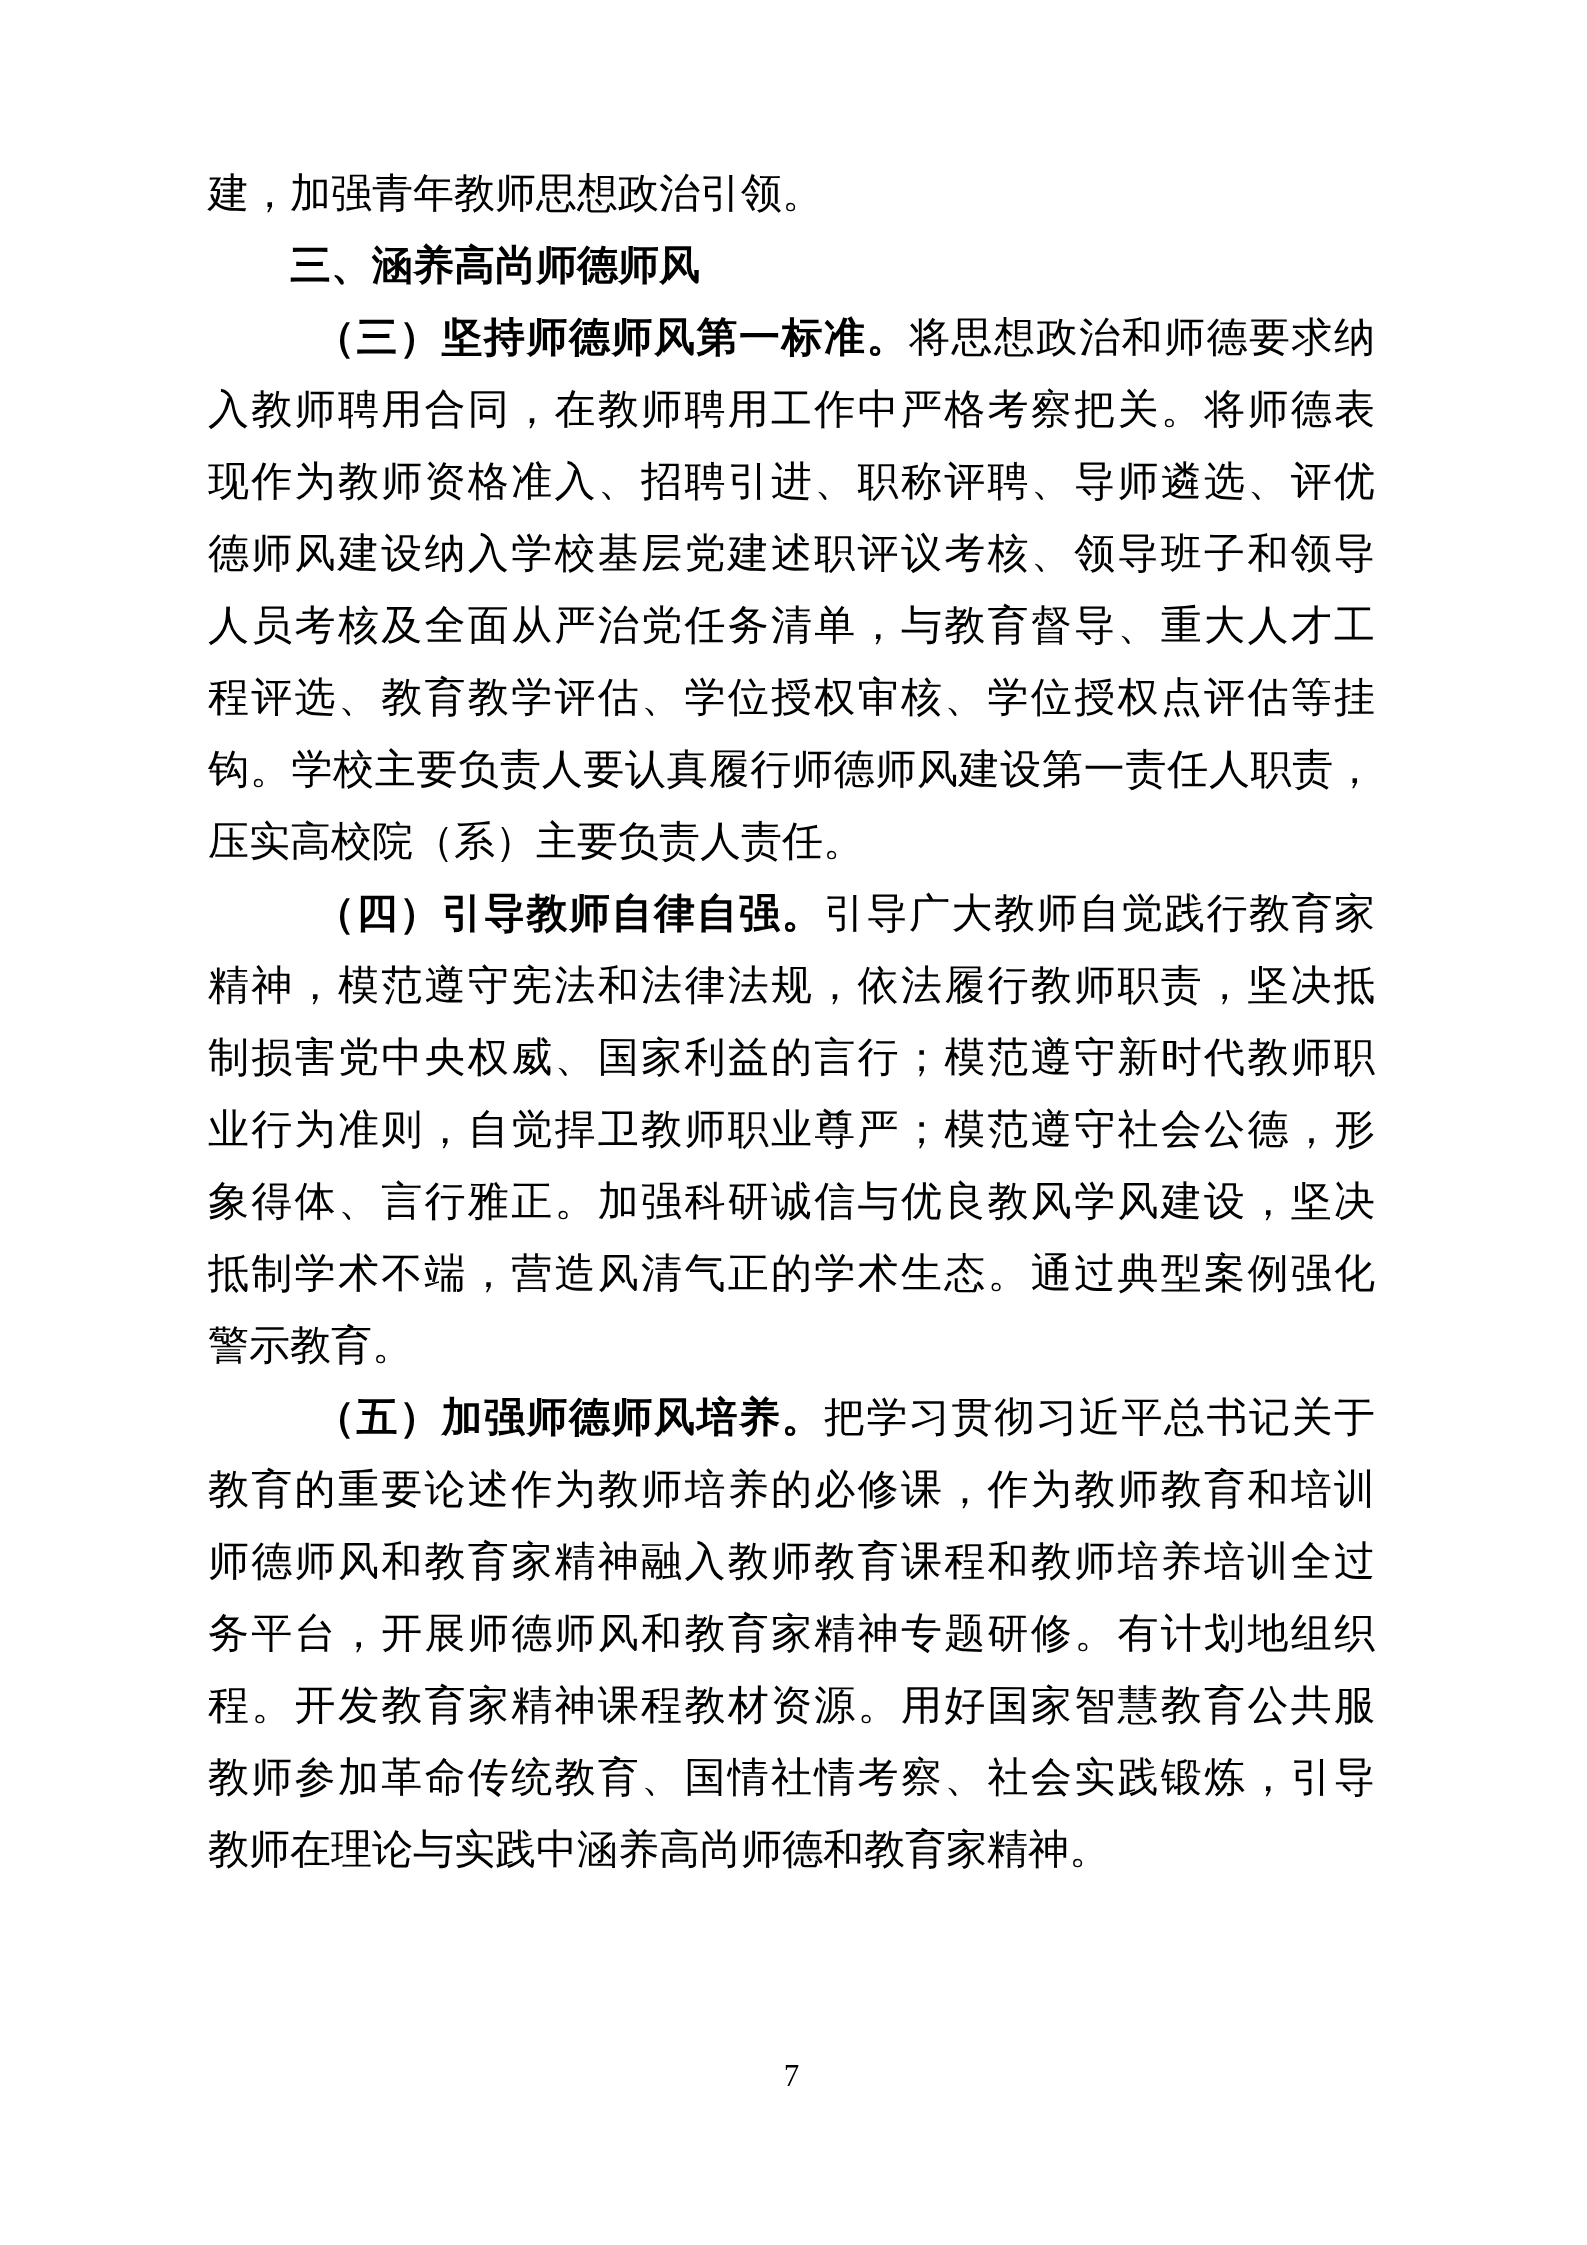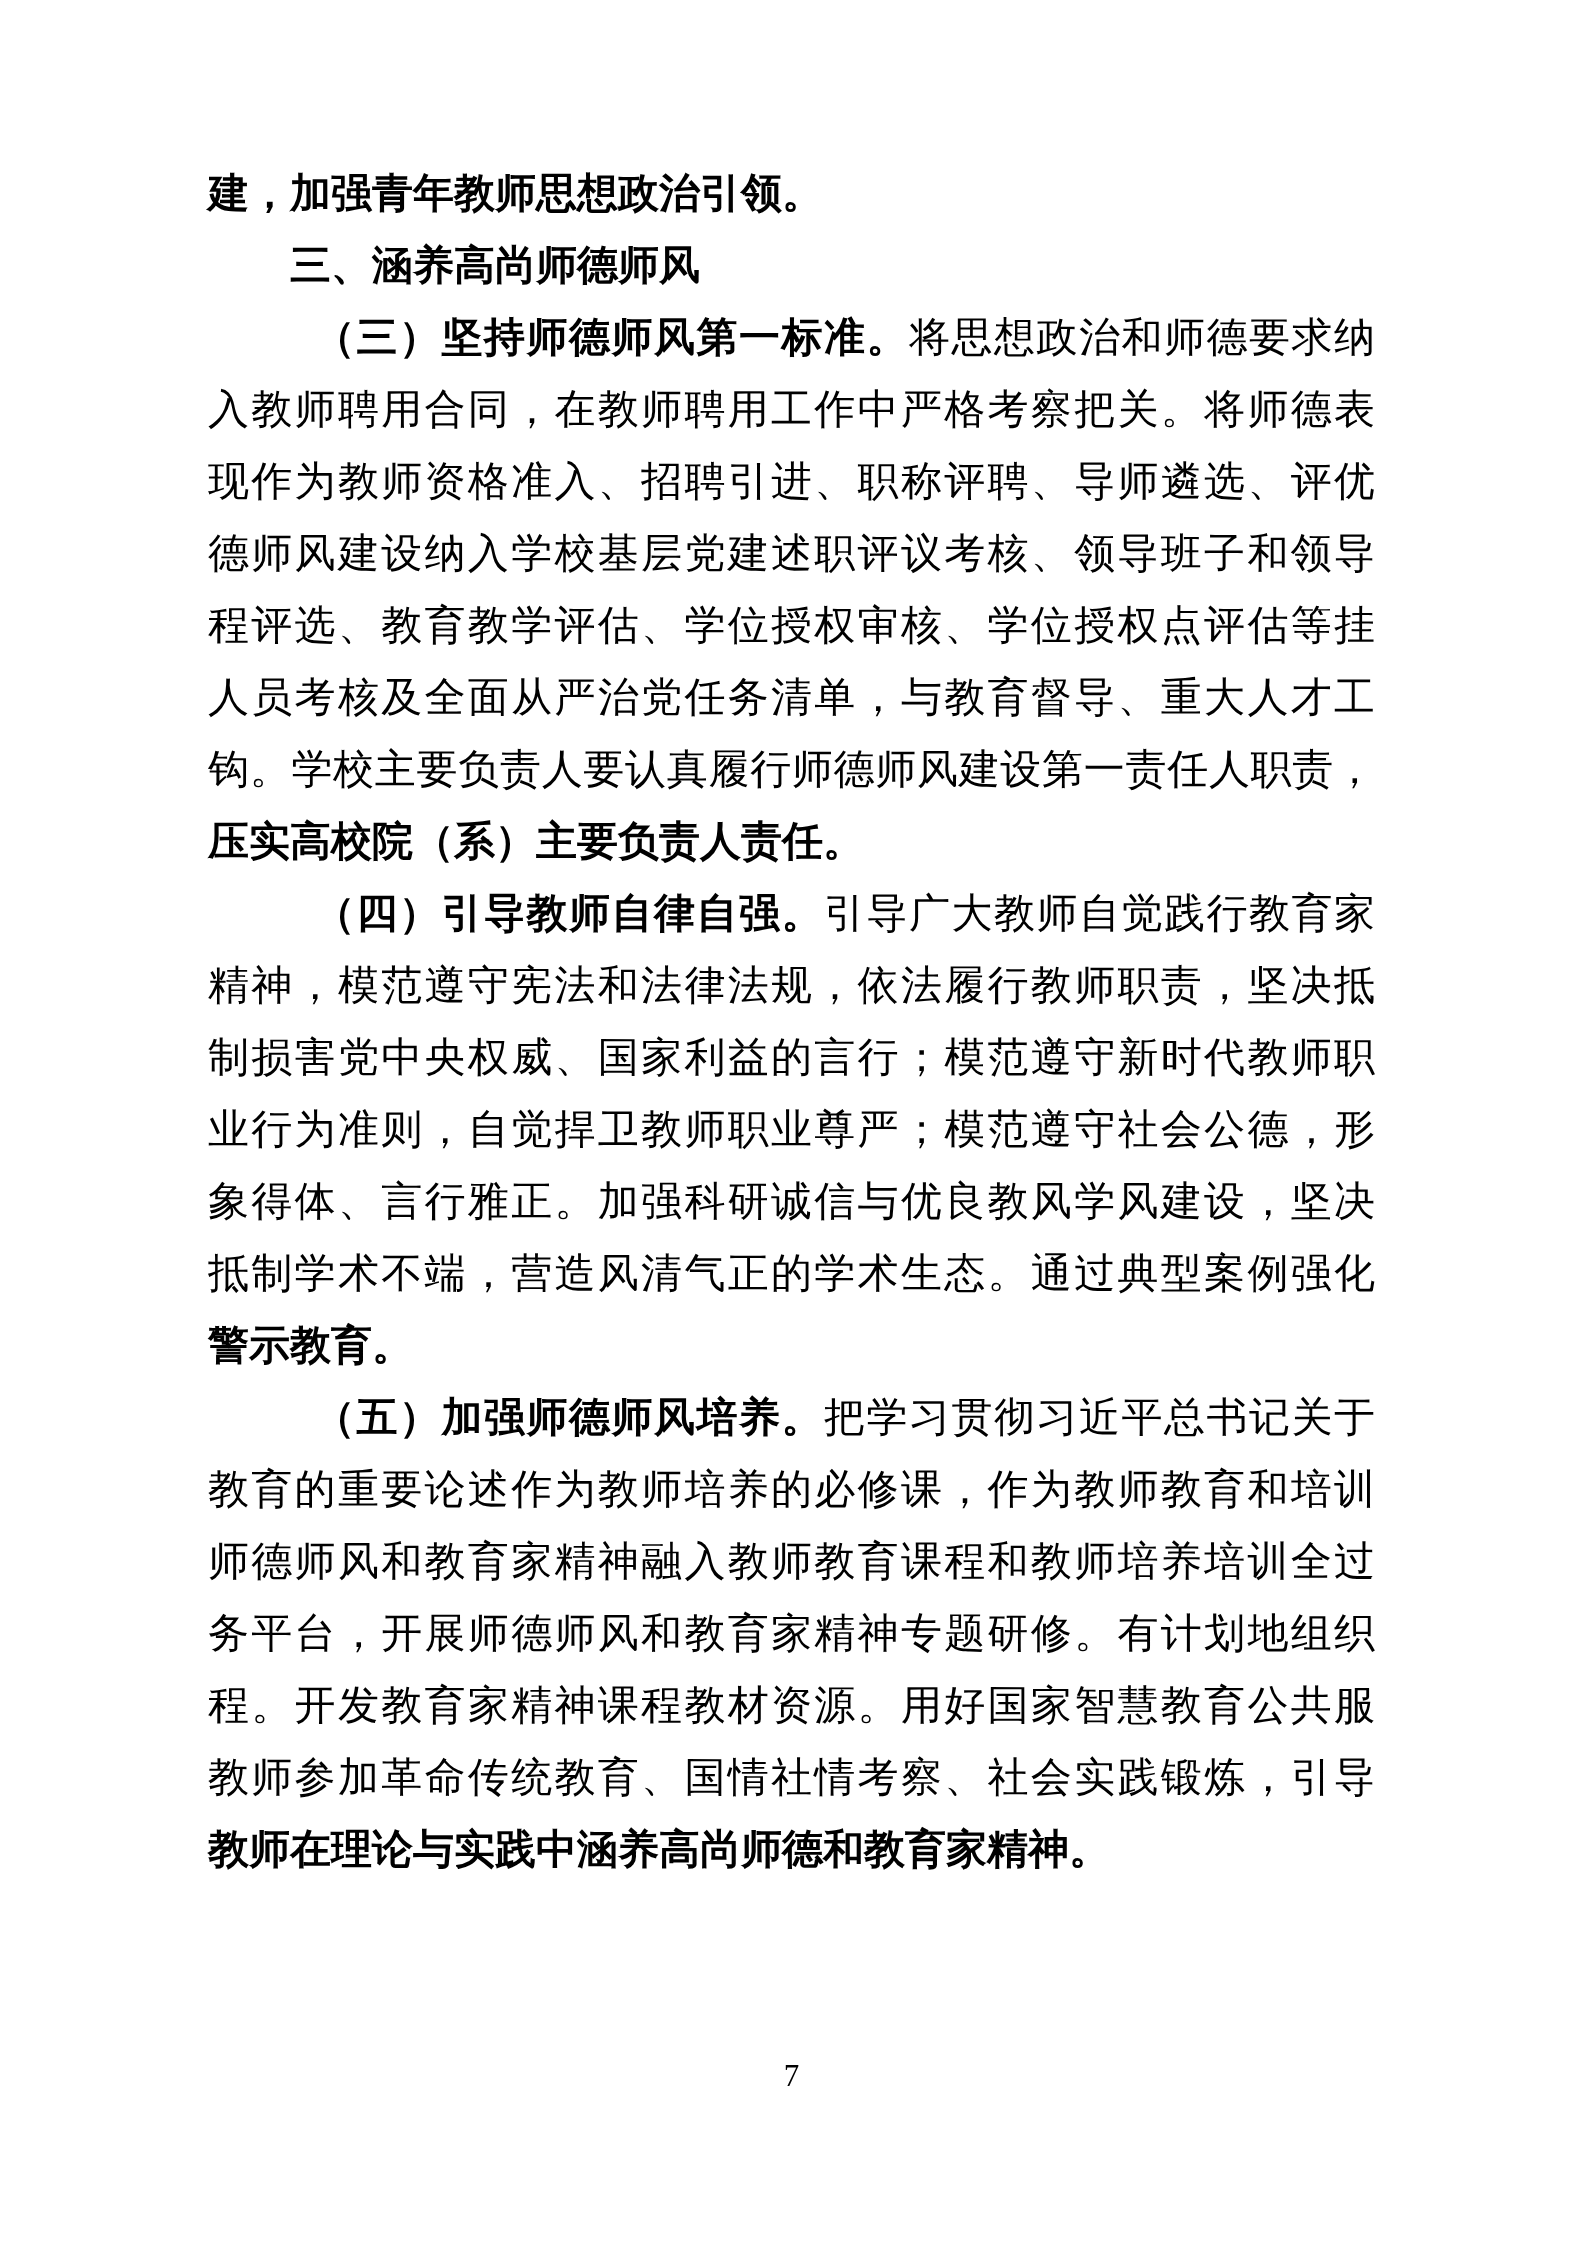--- a/index.html
+++ b/index.html
@@ -33,21 +33,20 @@
     font-size: 41px;
     letter-spacing: 0;
     text-align: justify;
     text-align-last: justify;
     white-space: normal;
     color: #000000;
   }
   .line.last {
     text-align: left;
     text-align-last: left;
-    font-weight: bold;
   }
   .line.indent {
     padding-left: 82px;
     width: 1085px;
   }
   .line.heading {
     font-family: "Liberation Sans", "DejaVu Sans", sans-serif;
     font-weight: 700;
     text-align: center;
     text-align-last: left;
@@ -76,22 +75,22 @@
 
     <div class="line last">建，加强青年教师思想政治引领。</div>
 
     <div class="line heading indent">三、涵养高尚师德师风</div>
 
     <div class="line indent"><span class="lead">（三）坚持师德师风第一标准。</span><span>将思想政治和师德要求纳</span></div>
 
     <div class="line">入教师聘用合同，在教师聘用工作中严格考察把关。将师德表</div>
     <div class="line">现作为教师资格准入、招聘引进、职称评聘、导师遴选、评优</div>
     <div class="line">德师风建设纳入学校基层党建述职评议考核、领导班子和领导</div>
+    <div class="line">人员考核及全面从严治党任务清单，与教育督导、重大人才工</div>
     <div class="line">程评选、教育教学评估、学位授权审核、学位授权点评估等挂</div>
-    <div class="line">人员考核及全面从严治党任务清单，与教育督导、重大人才工</div>
     <div class="line">钩。学校主要负责人要认真履行师德师风建设第一责任人职责，</div>
     <div class="line last">压实高校院（系）主要负责人责任。</div>
 
     <div class="line indent"><span class="lead">（四）引导教师自律自强。</span><span>引导广大教师自觉践行教育家</span></div>
 
     <div class="line">精神，模范遵守宪法和法律法规，依法履行教师职责，坚决抵</div>
     <div class="line">制损害党中央权威、国家利益的言行；模范遵守新时代教师职</div>
     <div class="line">业行为准则，自觉捍卫教师职业尊严；模范遵守社会公德，形</div>
     <div class="line">象得体、言行雅正。加强科研诚信与优良教风学风建设，坚决</div>
     <div class="line">抵制学术不端，营造风清气正的学术生态。通过典型案例强化</div>

